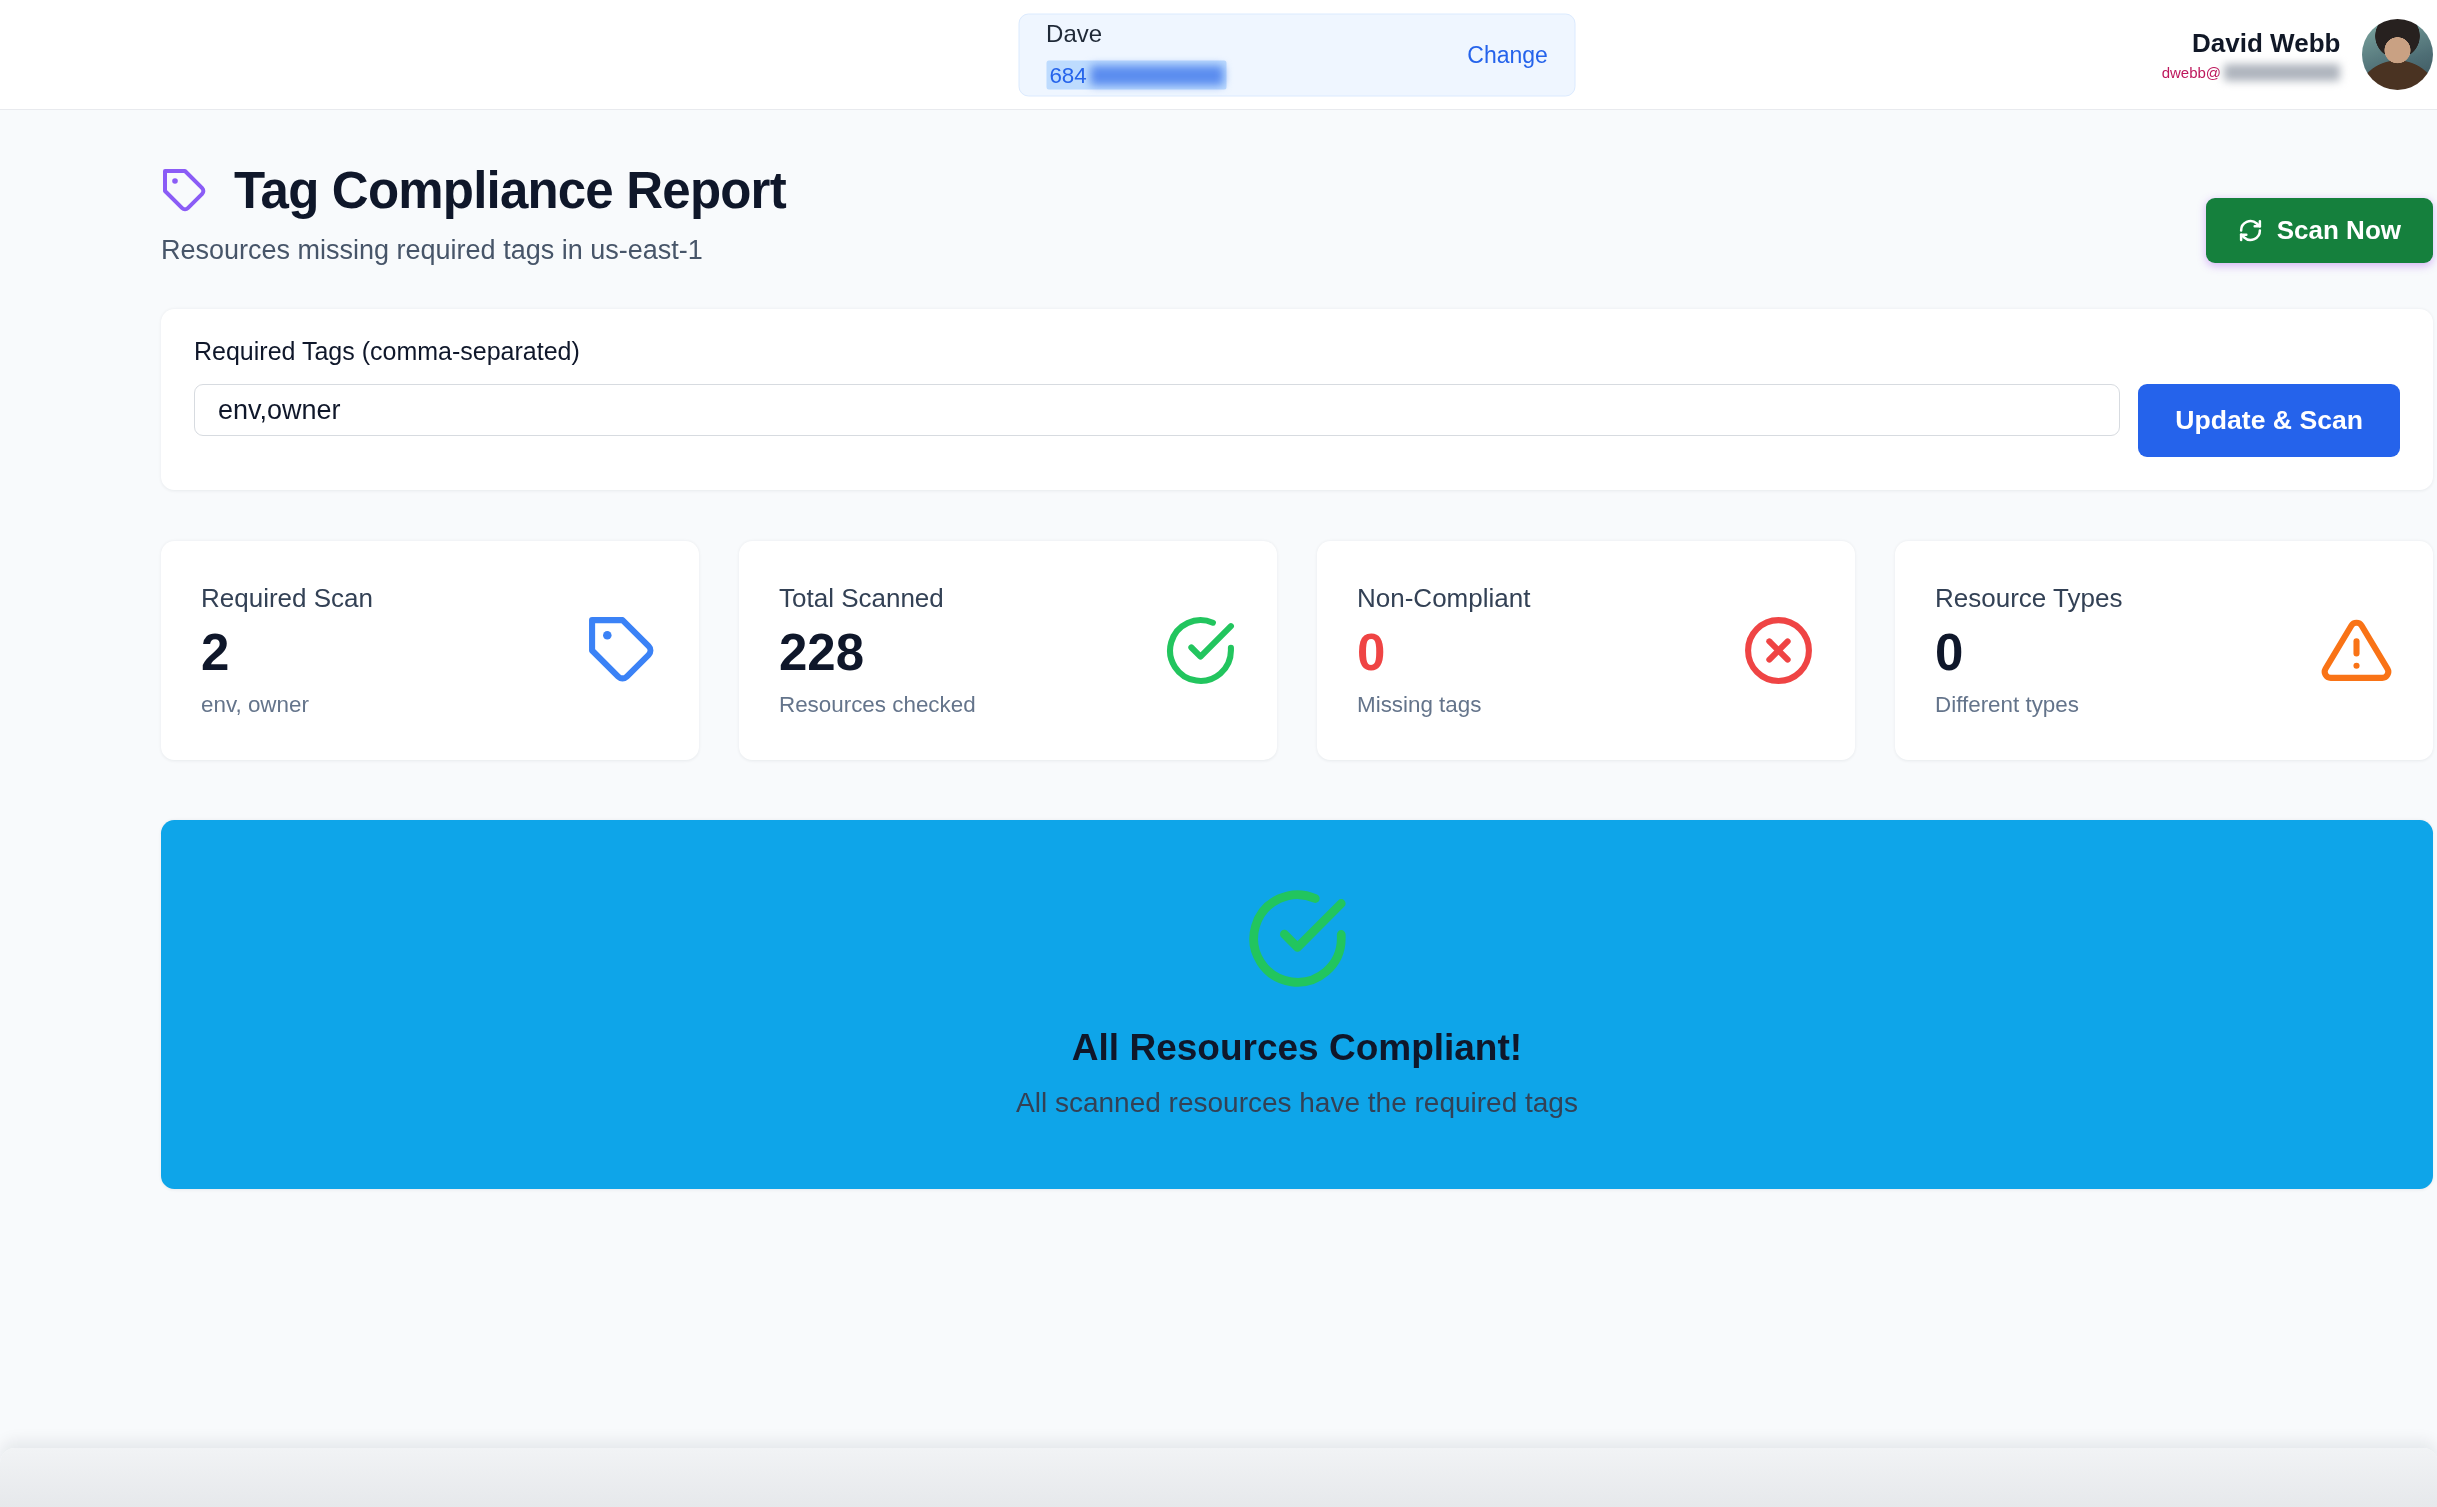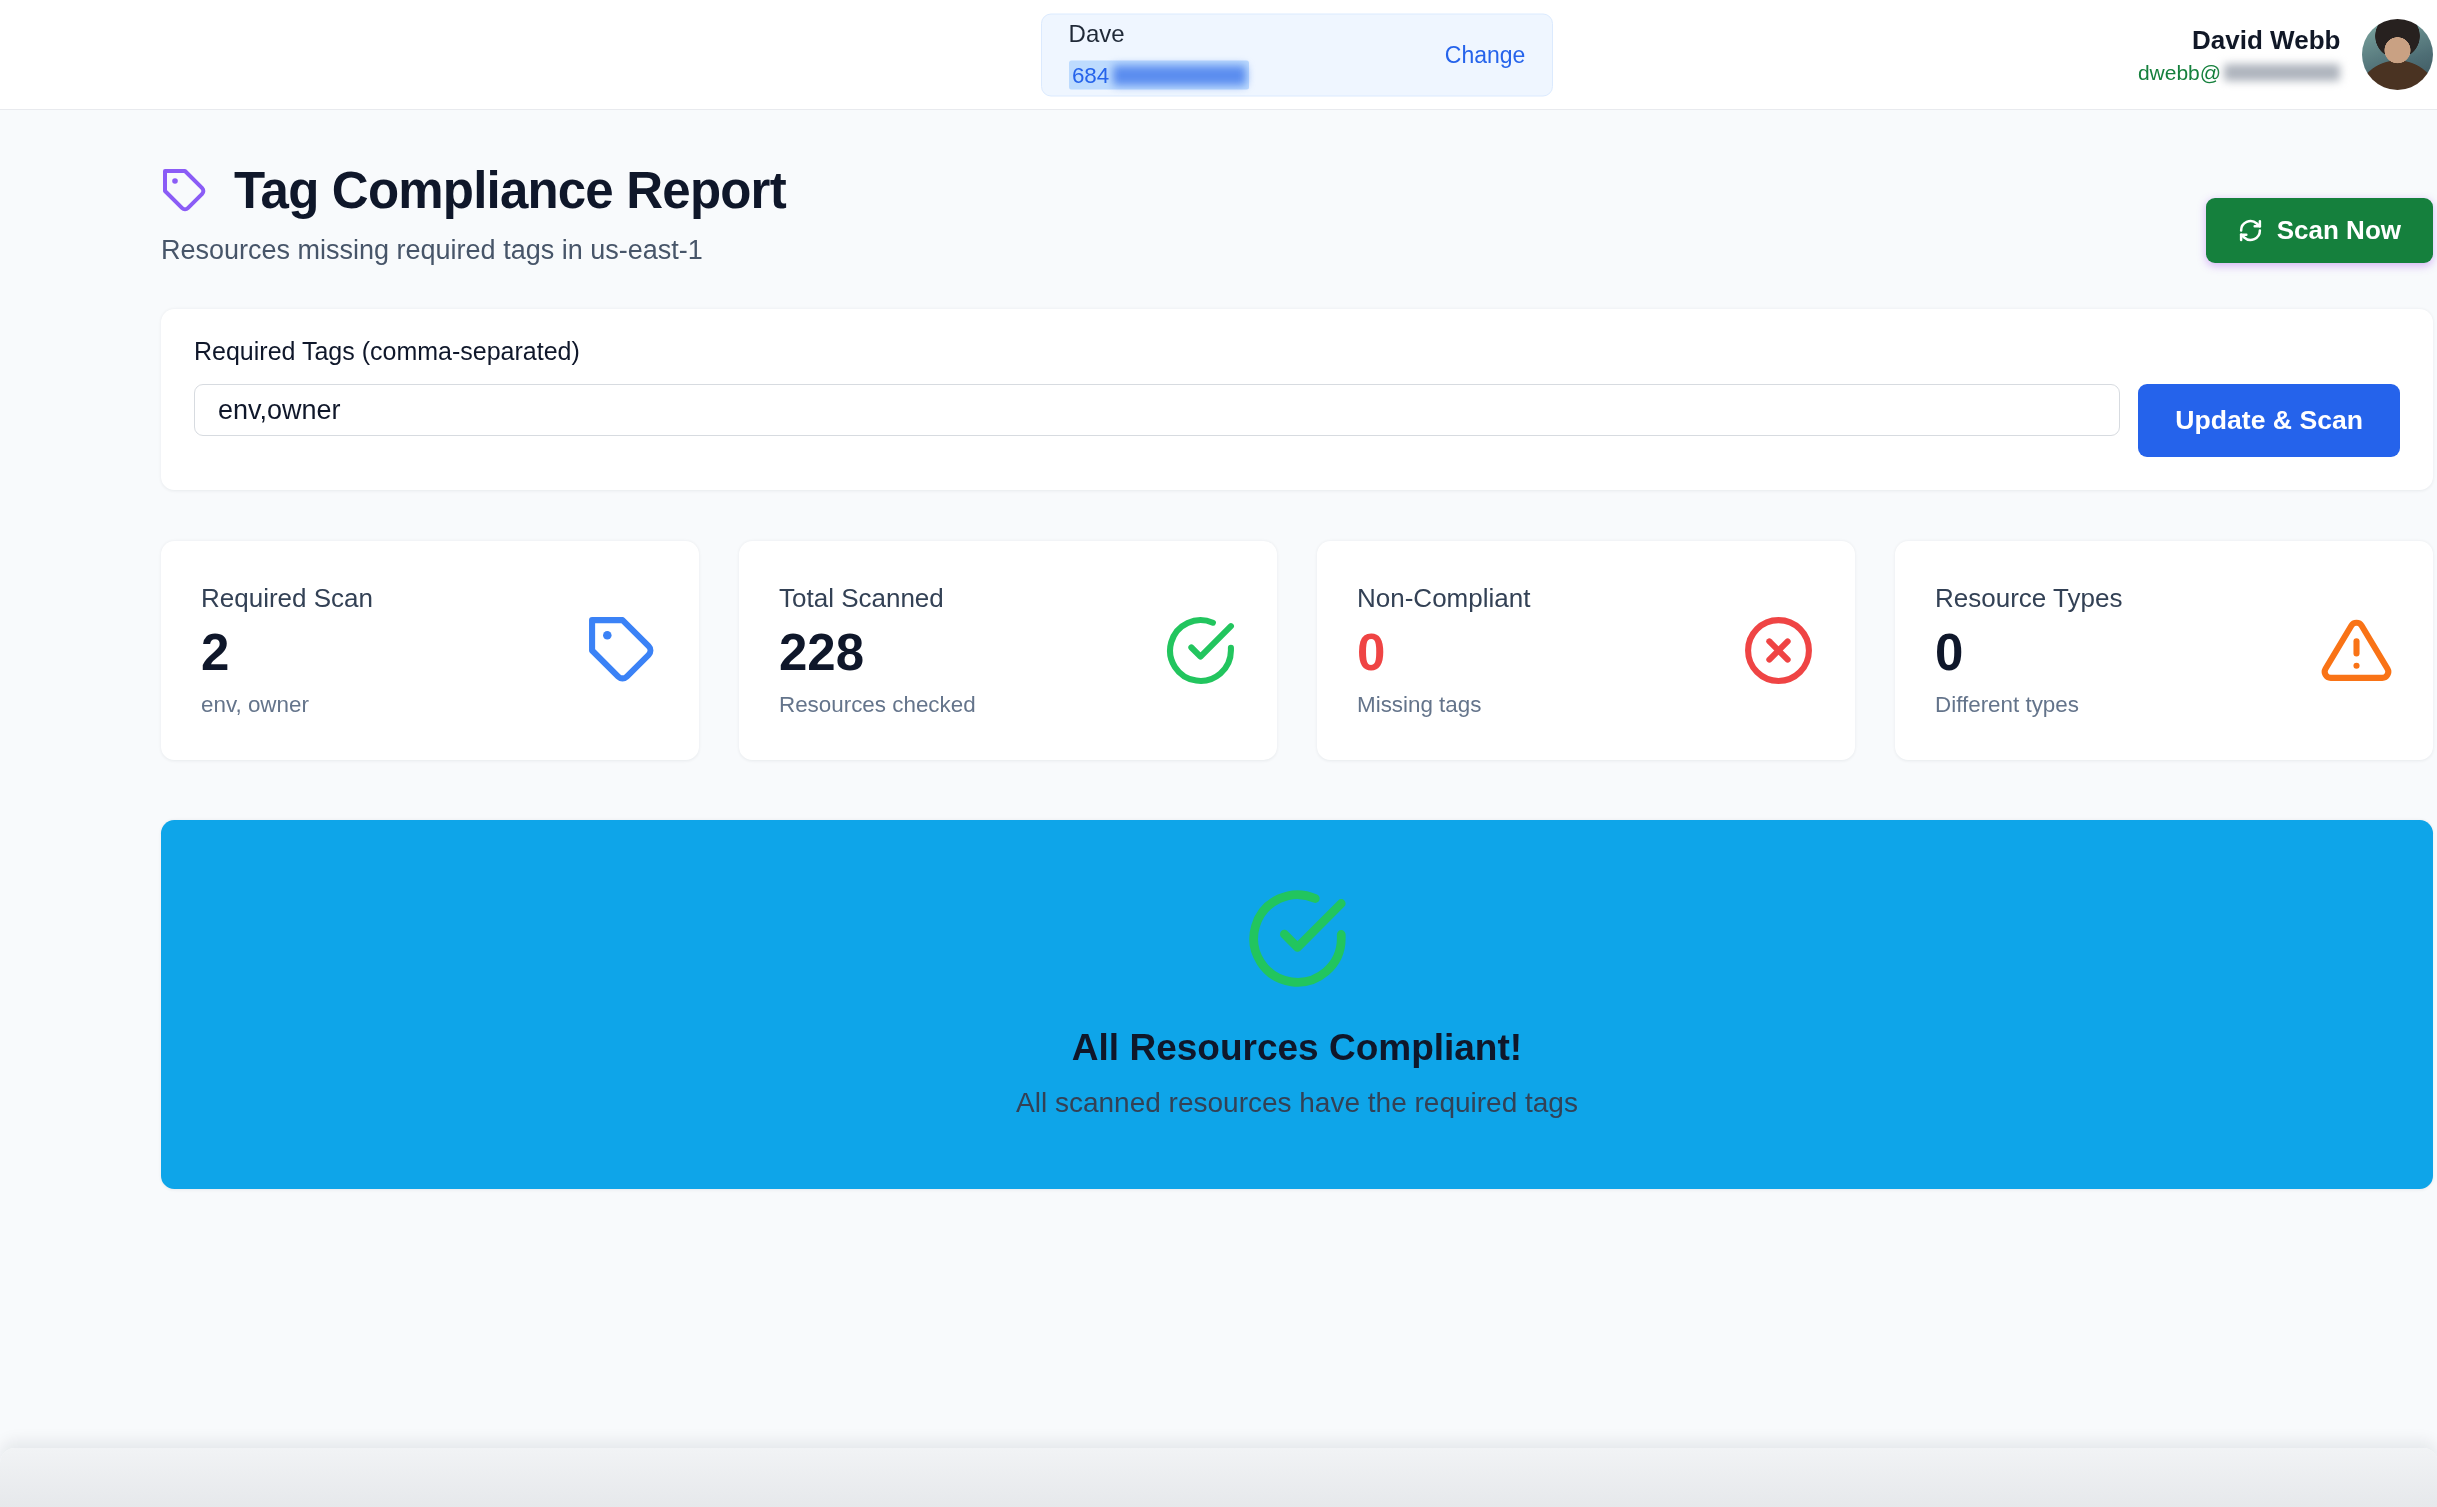--- a/index.html
+++ b/index.html
@@ -26,21 +26,21 @@
     height: 100%;
     position: relative;
     display: flex;
     align-items: center;
     justify-content: flex-end;
   }
   .account-switcher {
     position: absolute;
     left: 50%; top: 50%;
     transform: translate(-50%, -50%);
-    width: 512px;
+    width: 557px;
     height: 83px;
     background: #eff6ff;
     border: 1.7px solid #dbeafe;
     border-radius: 10px;
     display: flex;
     align-items: center;
     justify-content: space-between;
     padding: 0 26.6px;
   }
   .acct-name { font-size: 24px; font-weight: 500; color: #1f2937; }
@@ -54,21 +54,21 @@
     margin-left: 3.3px;
     vertical-align: middle;
   }
   .blur-bar.blue { width: 133px; background: #5b8def; }
   .blur-bar.gray { width: 116px; height: 16.6px; background: #aeb4bd; }
   .change-link { font-size: 23px; font-weight: 500; color: #2563eb; cursor: pointer; }
 
   .user-block { display: flex; align-items: center; gap: 21.6px; }
   .user-text { text-align: right; }
   .user-name { font-size: 26px; font-weight: 700; color: #111827; }
-  .user-email { margin-top: 5px; font-size: 21px; color: #15803d; display: flex; align-items: center; justify-content: flex-end; text-align: right; }
+  .user-email { margin-top: 5px; font-size: 15px; color: #be185d; display: flex; align-items: center; justify-content: flex-end; text-align: right; }
   .avatar {
     width: 71px; height: 71px;
     border-radius: 50%;
     cursor: pointer;
     background:
       radial-gradient(circle at 50% 44%, #c9a183 0 24%, rgba(201,161,131,0) 25%),
       radial-gradient(circle at 50% 24%, #27211f 0 34%, rgba(39,33,31,0) 35%),
       radial-gradient(circle at 50% 118%, #4a3322 0 46%, rgba(74,51,34,0) 47%),
       linear-gradient(160deg, #7fa9a2 0%, #4e6e75 60%, #3a525a 100%);
   }

